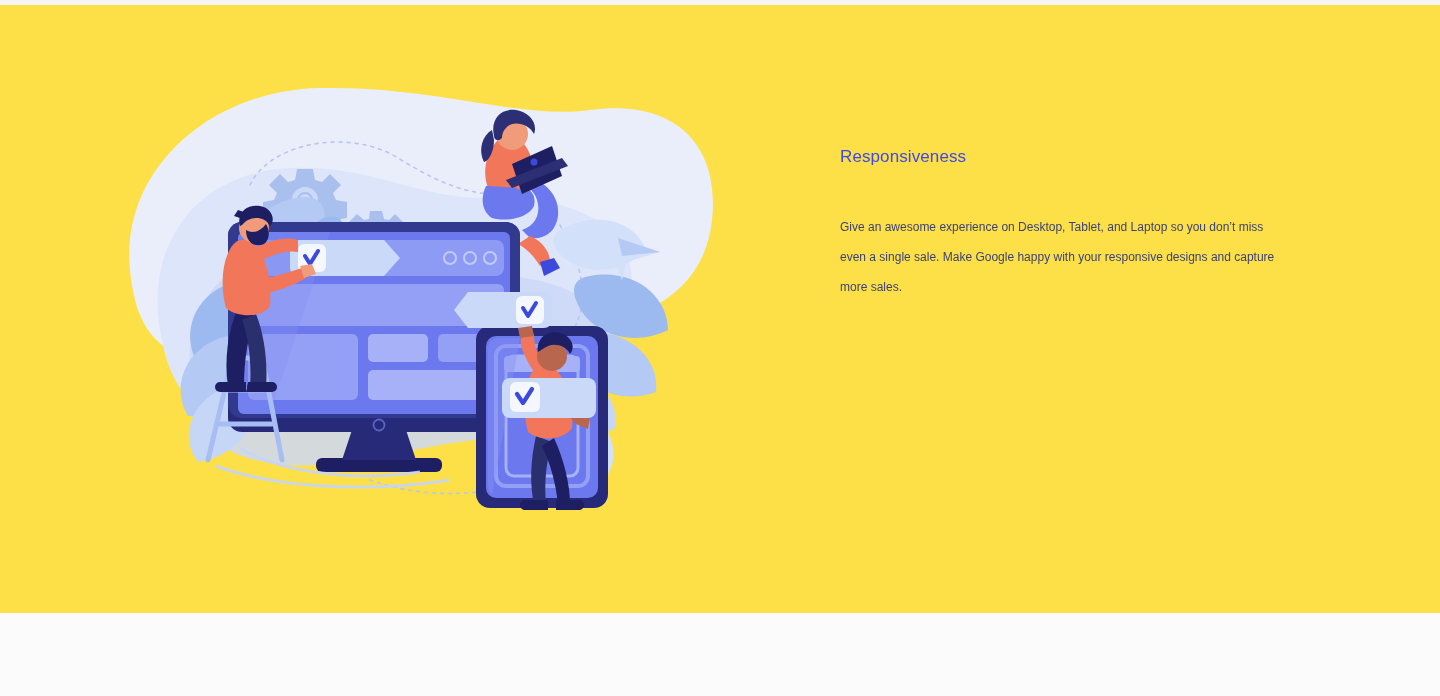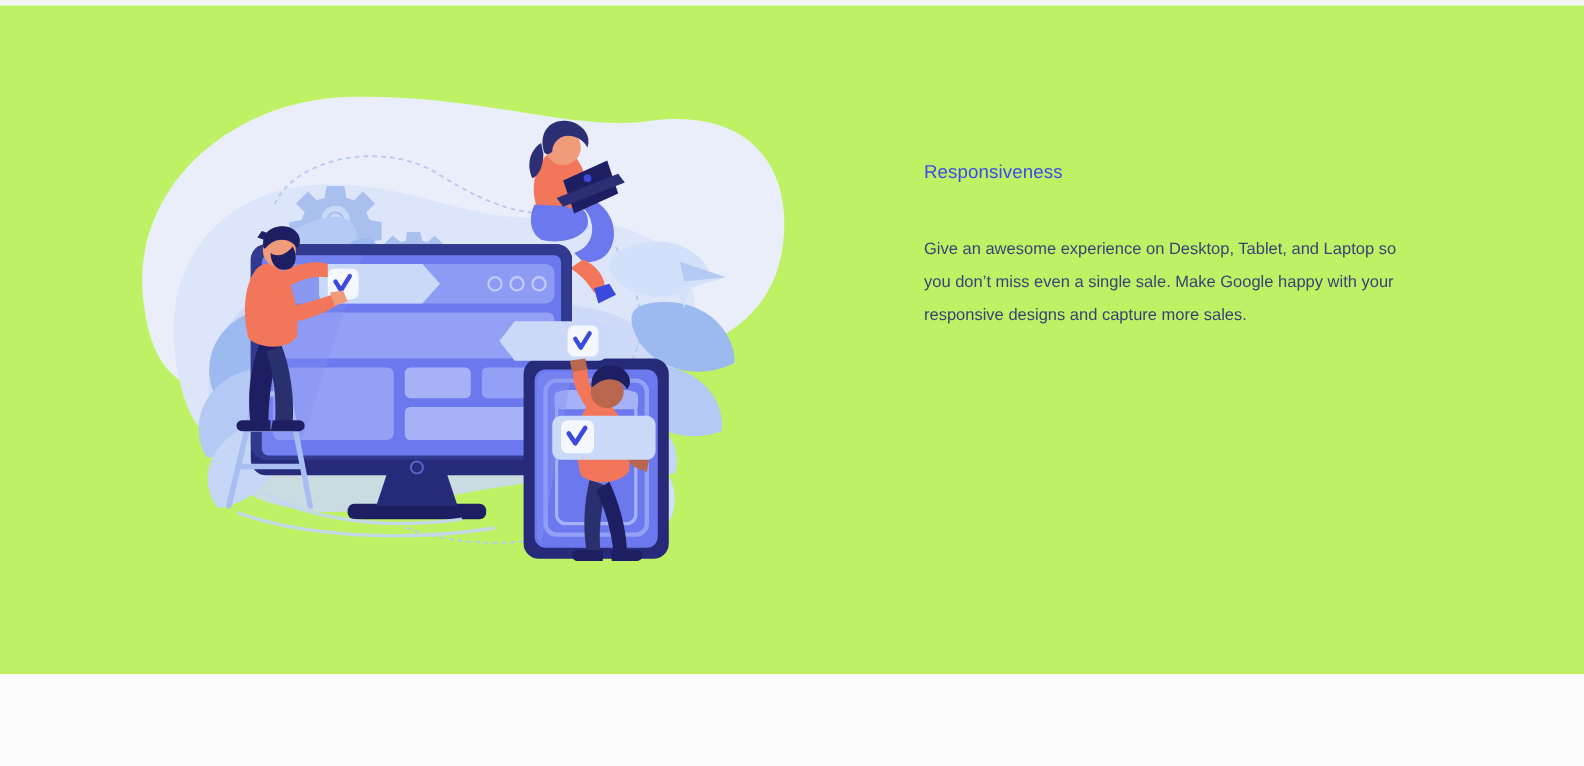--- a/index.html
+++ b/index.html
@@ -22,21 +22,21 @@
     background: #fbfbfb;
   }
 
   
   .section {
     position: absolute;
     left: 0;
     top: 0;
     width: 1440px;
     height: 613px;
-    background: #bef264;
+    background: #fde047;
   }
   .section-topstrip {
     position: absolute;
     left: 0;
     top: 0;
     width: 1440px;
     height: 5px;
     background: #f5f5f5;
   }
 
@@ -97,21 +97,21 @@
     font-size: 33px;
     line-height: 34px;
     font-weight: 700;
     color: #191c62;
     letter-spacing: -0.2px;
     margin: 0;
     max-width: 370px;
   }
 
   .body-copy {
-    font-size: 15px;
+    font-size: 12px;
     line-height: 30px;
     font-weight: 400;
     color: #3b4275;
     margin: 44px 0 0 0;
     max-width: 440px;
   }
 </style>
 </head>
 <body>
 

